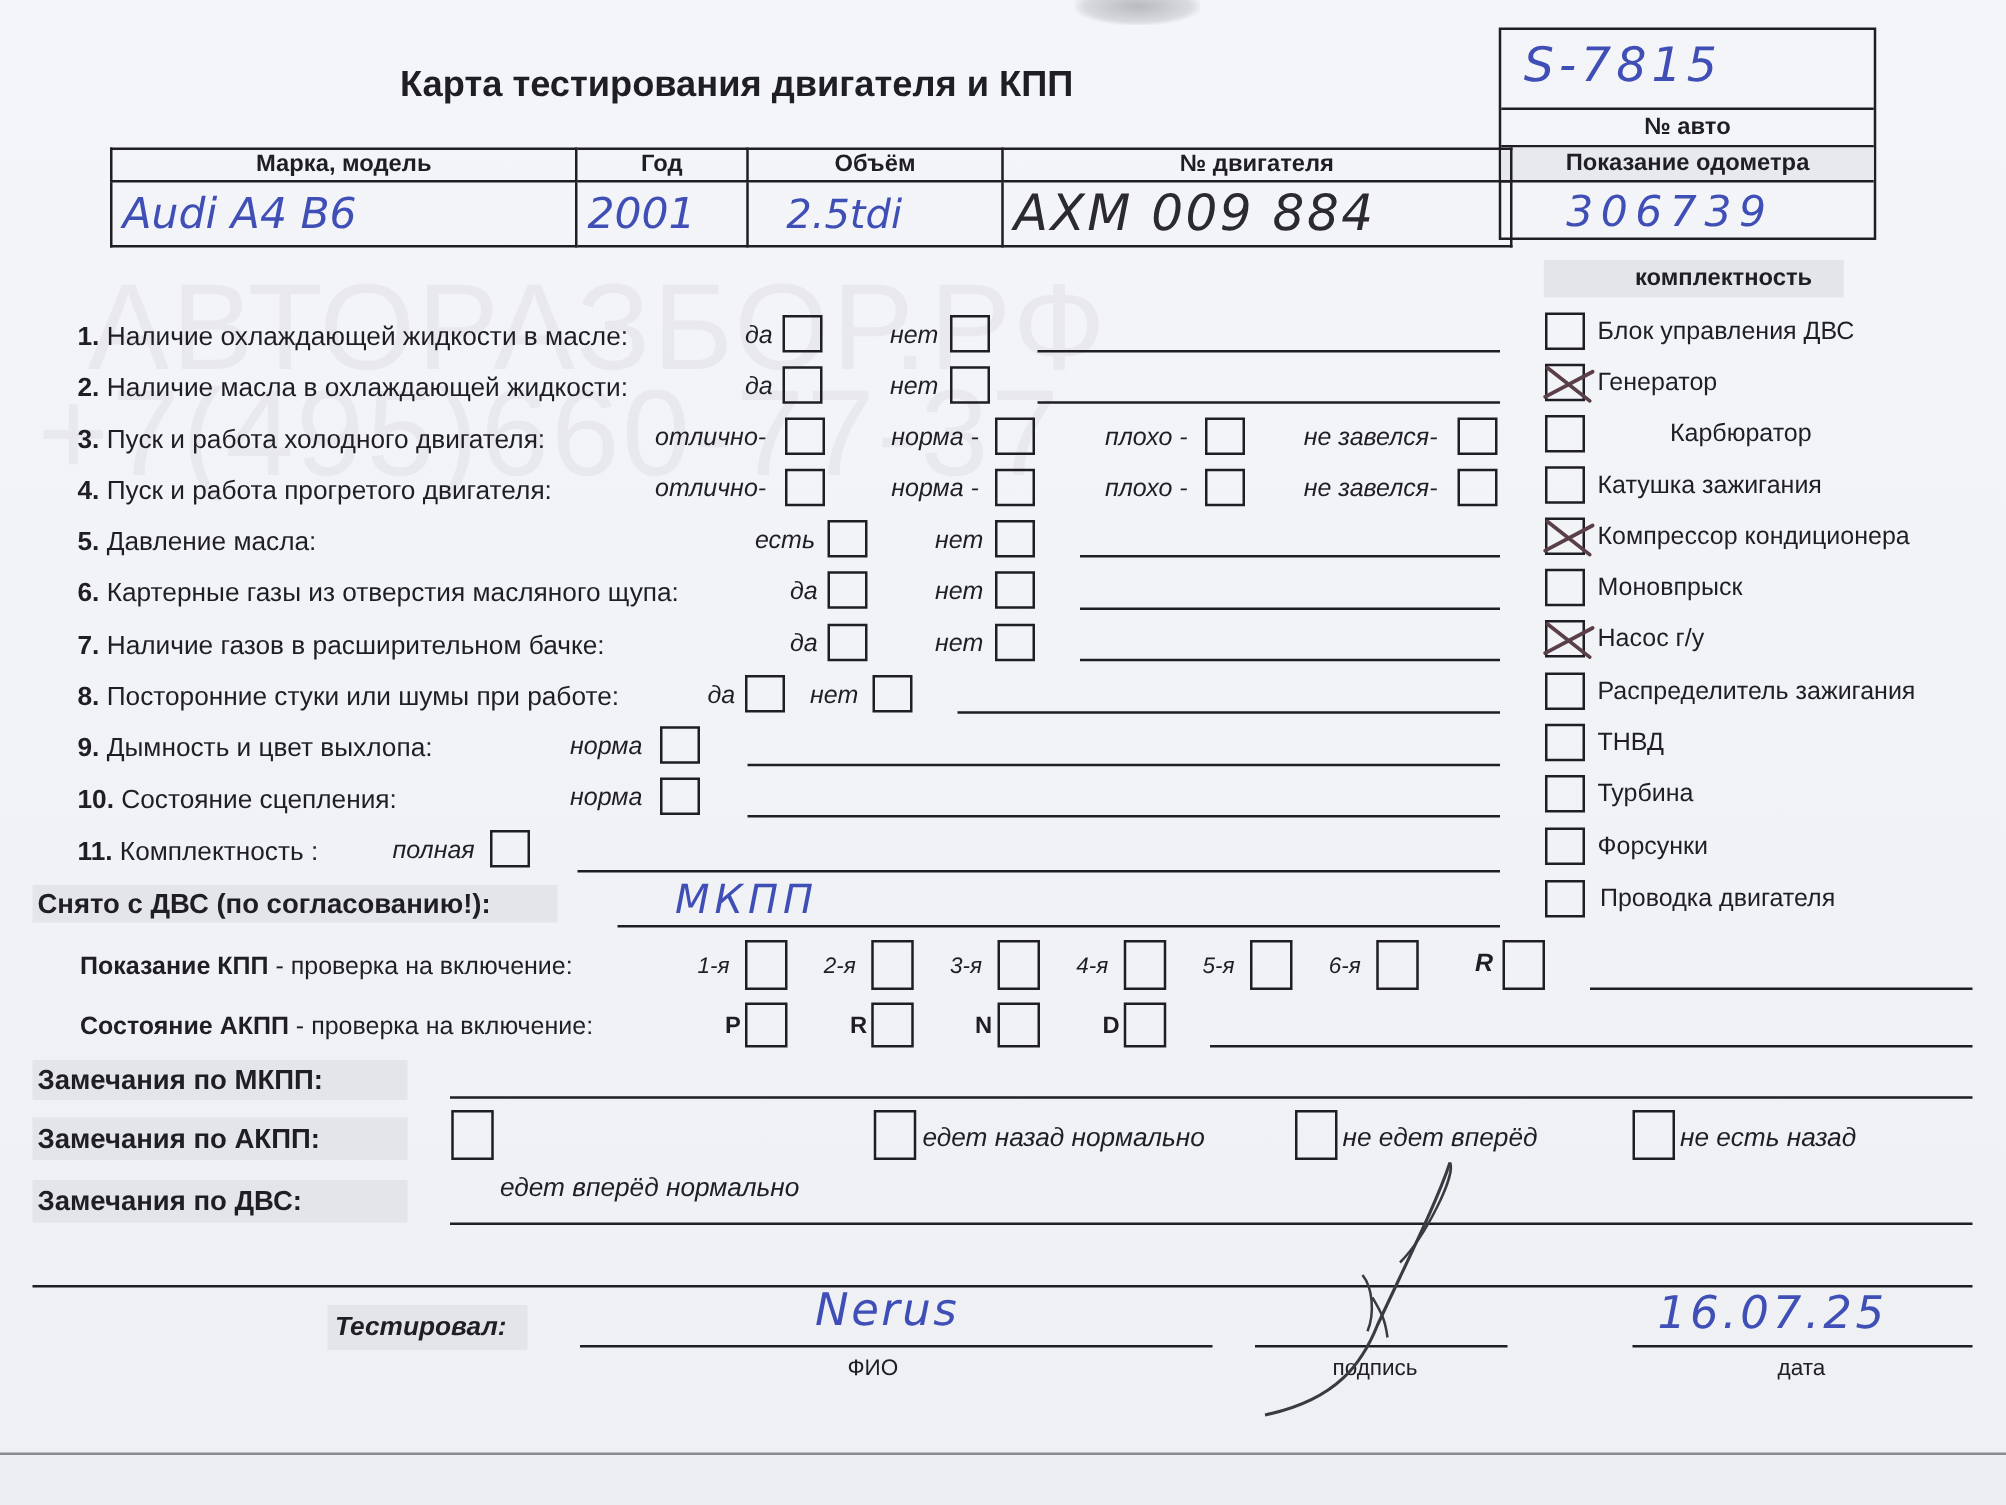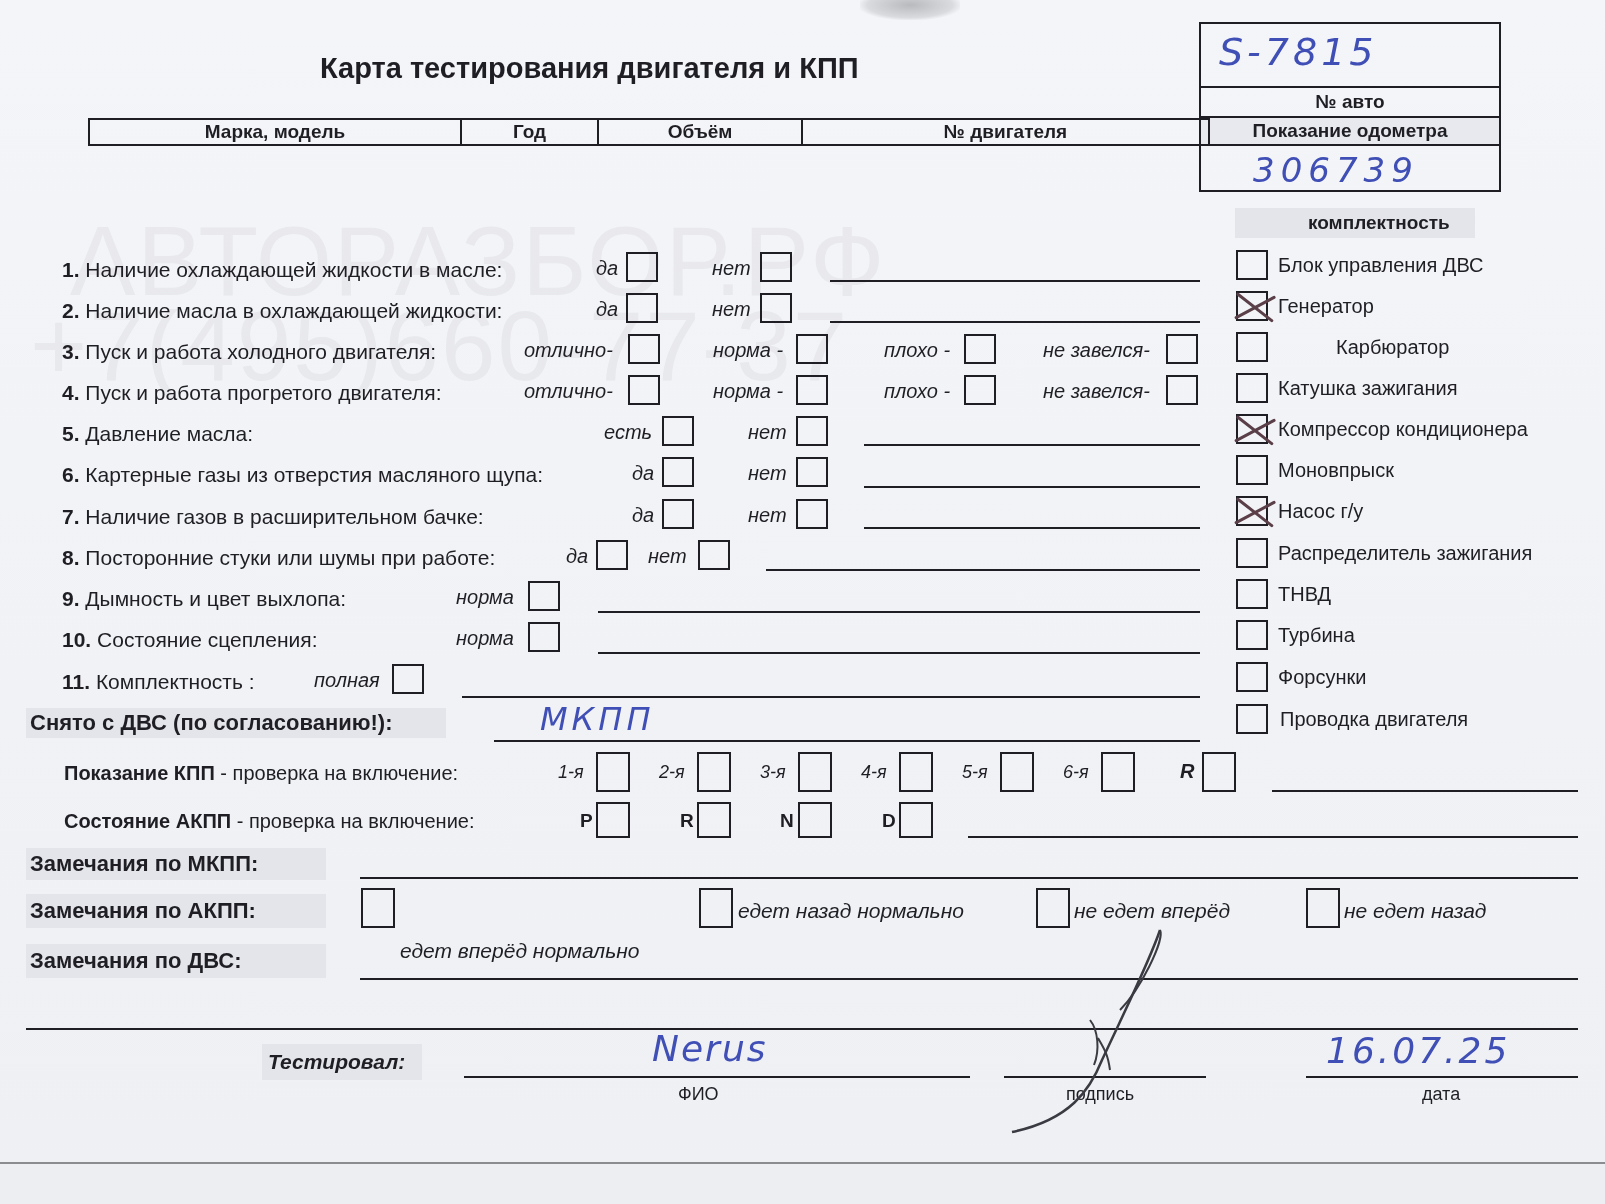--- a/index.html
+++ b/index.html
@@ -77,20 +77,26 @@
     </div>
   </div>
 
   <table class="info">
     <tbody>
         <tr class="hdr">
       <td style="width:370px;">Марка, модель</td>
       <td style="width:135px;">Год</td>
       <td style="width:202px;">Объём</td>
       <td style="width:405px;">№ двигателя</td>
+    </tr>
+    <tr class="val">
+      <td><span class="hand" style="font-size:34px;padding-left:8px;">Audi A4 B6</span></td>
+      <td><span class="hand" style="font-size:34px;padding-left:8px;">2001</span></td>
+      <td><span class="hand" style="font-size:32px;padding-left:30px;">2.5tdi</span></td>
+      <td><span class="hand-dark" style="font-size:40px;padding-left:8px;letter-spacing:2px;">AXM 009 884</span></td>
     </tr>
   </tbody>
     </table>
 
   <div class="abs shade" style="left:1235px;top:208px;width:240px;height:30px;"></div>
   <div class="abs" style="left:1308px;top:212px;font-size:19px;font-weight:700;">комплектность</div>
 
   <div class="q" style="left:62px;top:258px;"><b>1.</b> <span>Наличие охлаждающей жидкости в масле:</span></div>
   <div class="opt" style="left:596px;top:257px;">да</div>
   <div class="box" style="left:626px;top:252px;"></div>
@@ -243,21 +249,21 @@
 
   <div class="abs shade" style="left:26px;top:894px;width:300px;height:34px;"></div>
   <div class="bold-lbl" style="left:30px;top:898px;">Замечания по АКПП:</div>
   <div class="box tall" style="left:361px;top:888px;width:34px;height:40px;"></div>
   <div class="opt" style="left:400px;top:899px;font-size:21px;margin-top:40px;">едет вперёд нормально</div>
   <div class="box tall" style="left:699px;top:888px;width:34px;height:40px;"></div>
   <div class="opt" style="left:738px;top:899px;font-size:21px;">едет назад нормально</div>
   <div class="box tall" style="left:1036px;top:888px;width:34px;height:40px;"></div>
   <div class="opt" style="left:1074px;top:899px;font-size:21px;">не едет вперёд</div>
   <div class="box tall" style="left:1306px;top:888px;width:34px;height:40px;"></div>
-  <div class="opt" style="left:1344px;top:899px;font-size:21px;">не едет назад</div>
+  <div class="opt" style="left:1344px;top:899px;font-size:21px;">не есть назад</div>
 
   <div class="abs shade" style="left:26px;top:944px;width:300px;height:34px;"></div>
   <div class="bold-lbl" style="left:30px;top:948px;">Замечания по ДВС:</div>
   <div class="line" style="left:360px;top:978px;width:1218px;"></div>
   <div class="line" style="left:26px;top:1028px;width:1552px;"></div>
 
   <div class="abs shade" style="left:262px;top:1044px;width:160px;height:36px;"></div>
   <div class="abs" style="left:268px;top:1050px;font-size:21px;font-weight:700;font-style:italic;">Тестировал:</div>
 
   <div class="hand abs" style="left:652px;top:1028px;font-size:36px;letter-spacing:2px;">Nerus</div>

